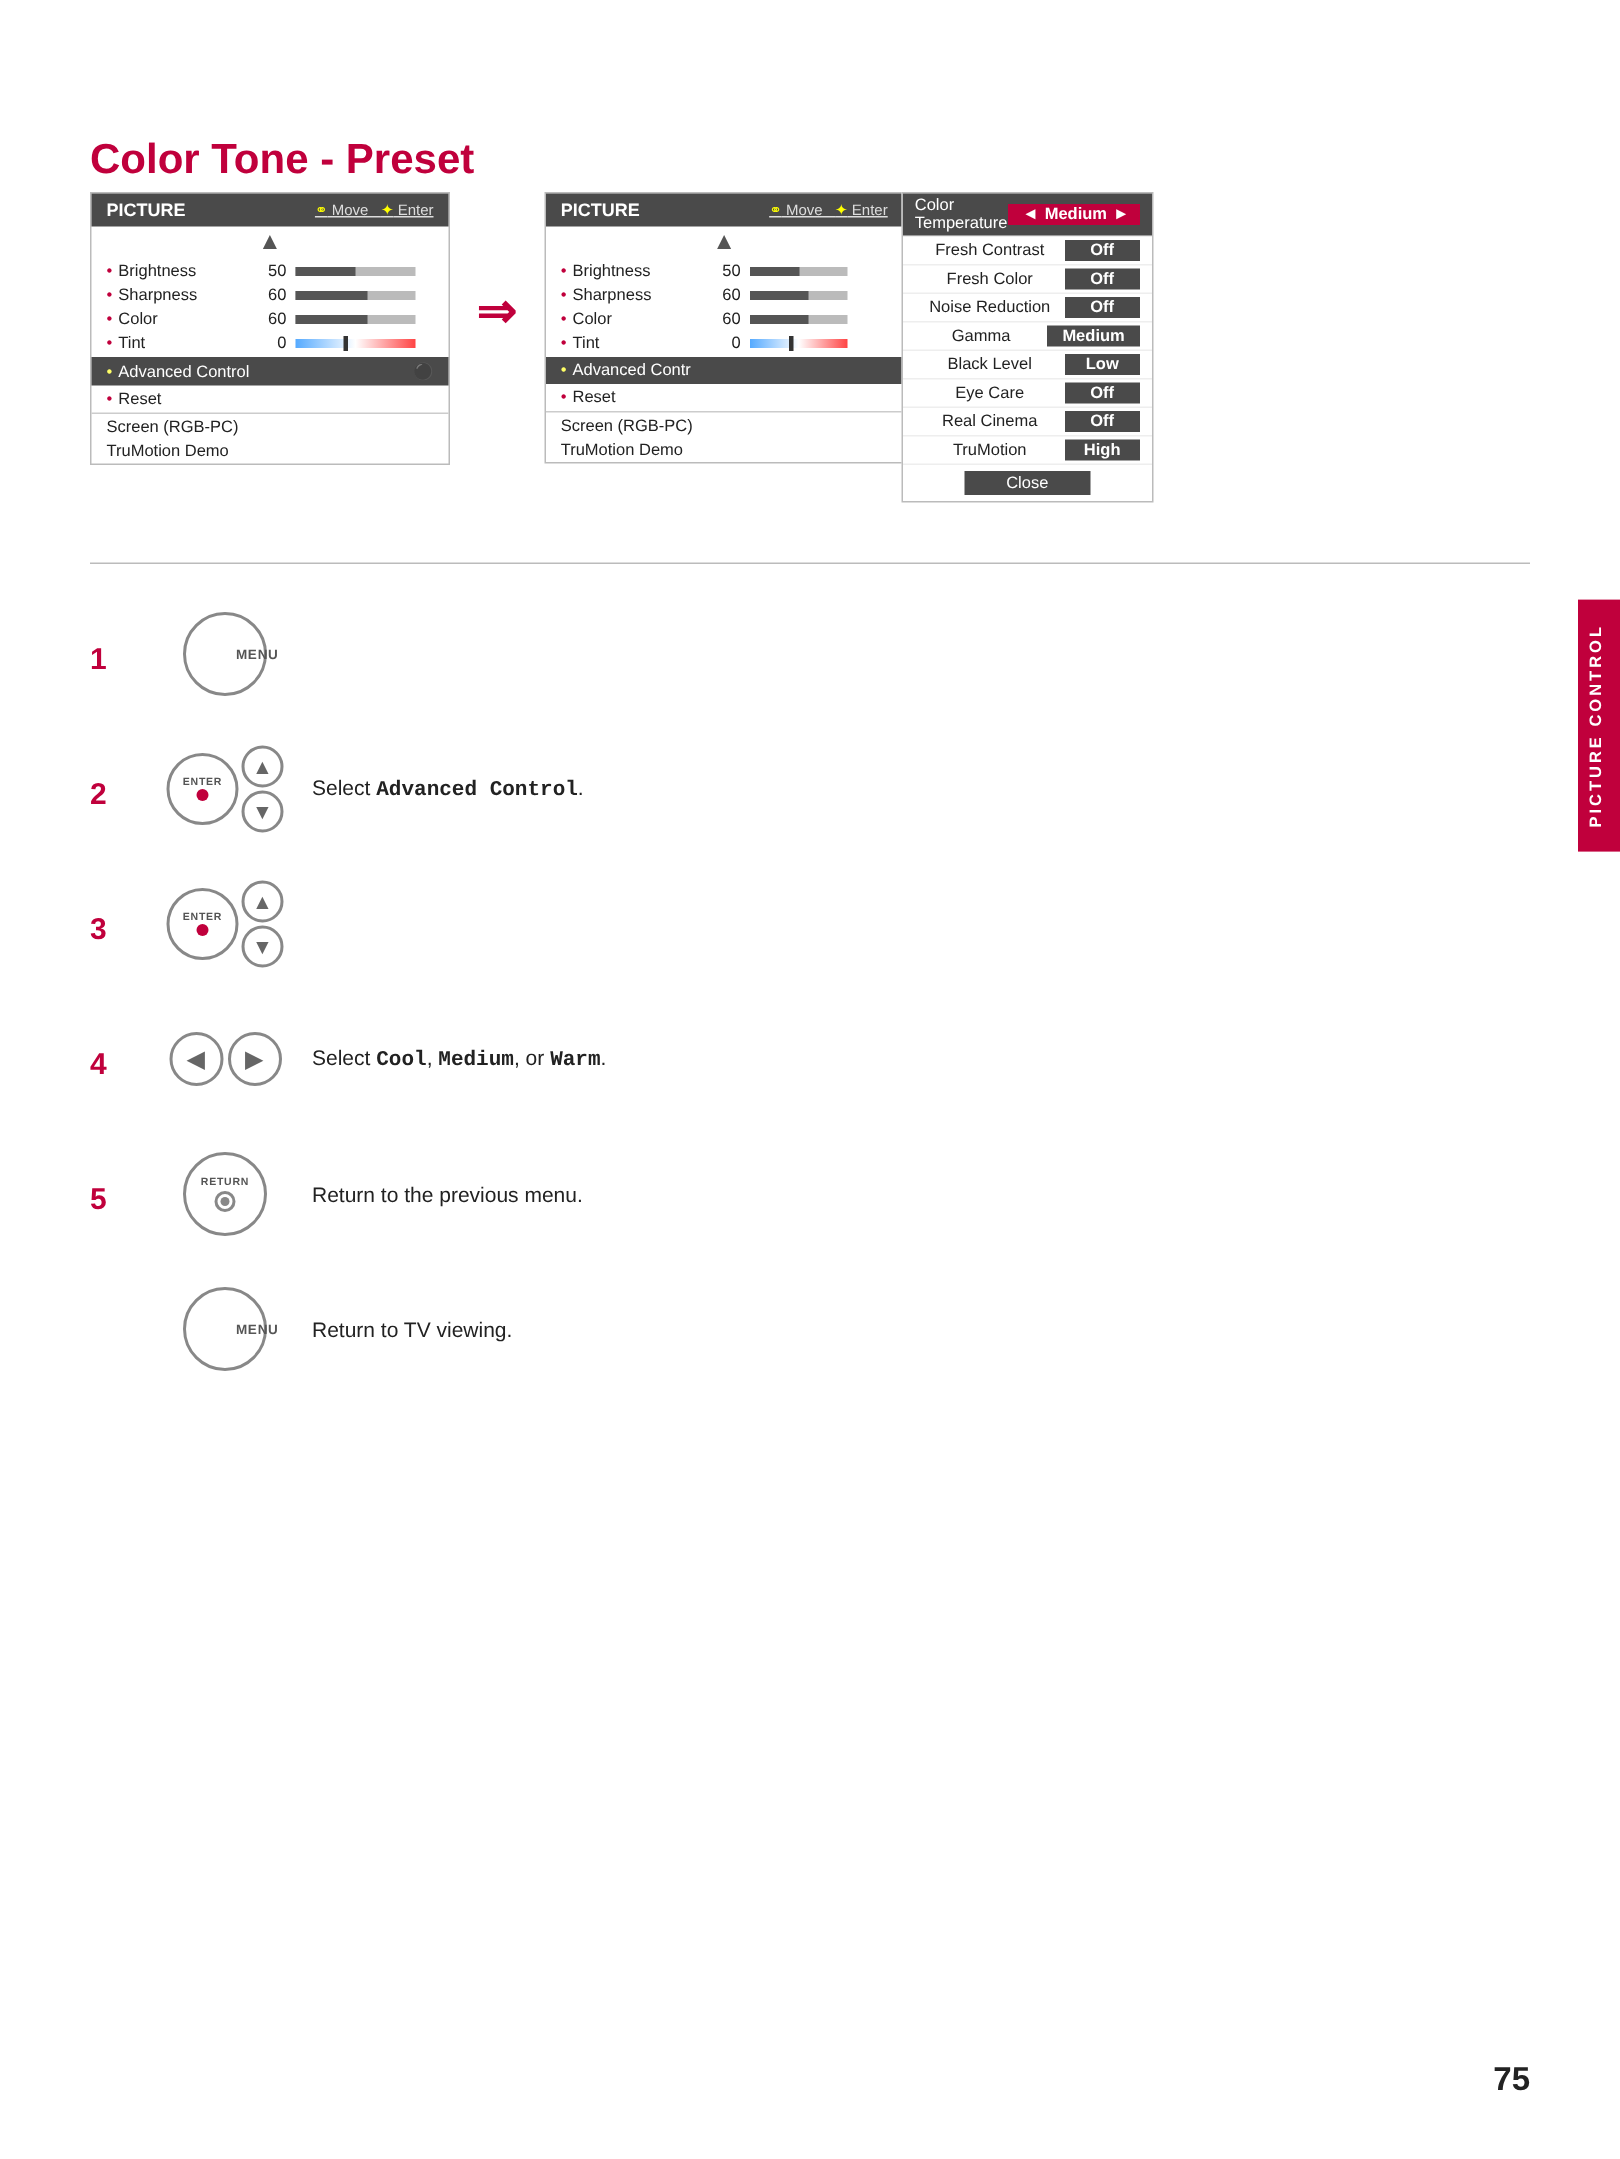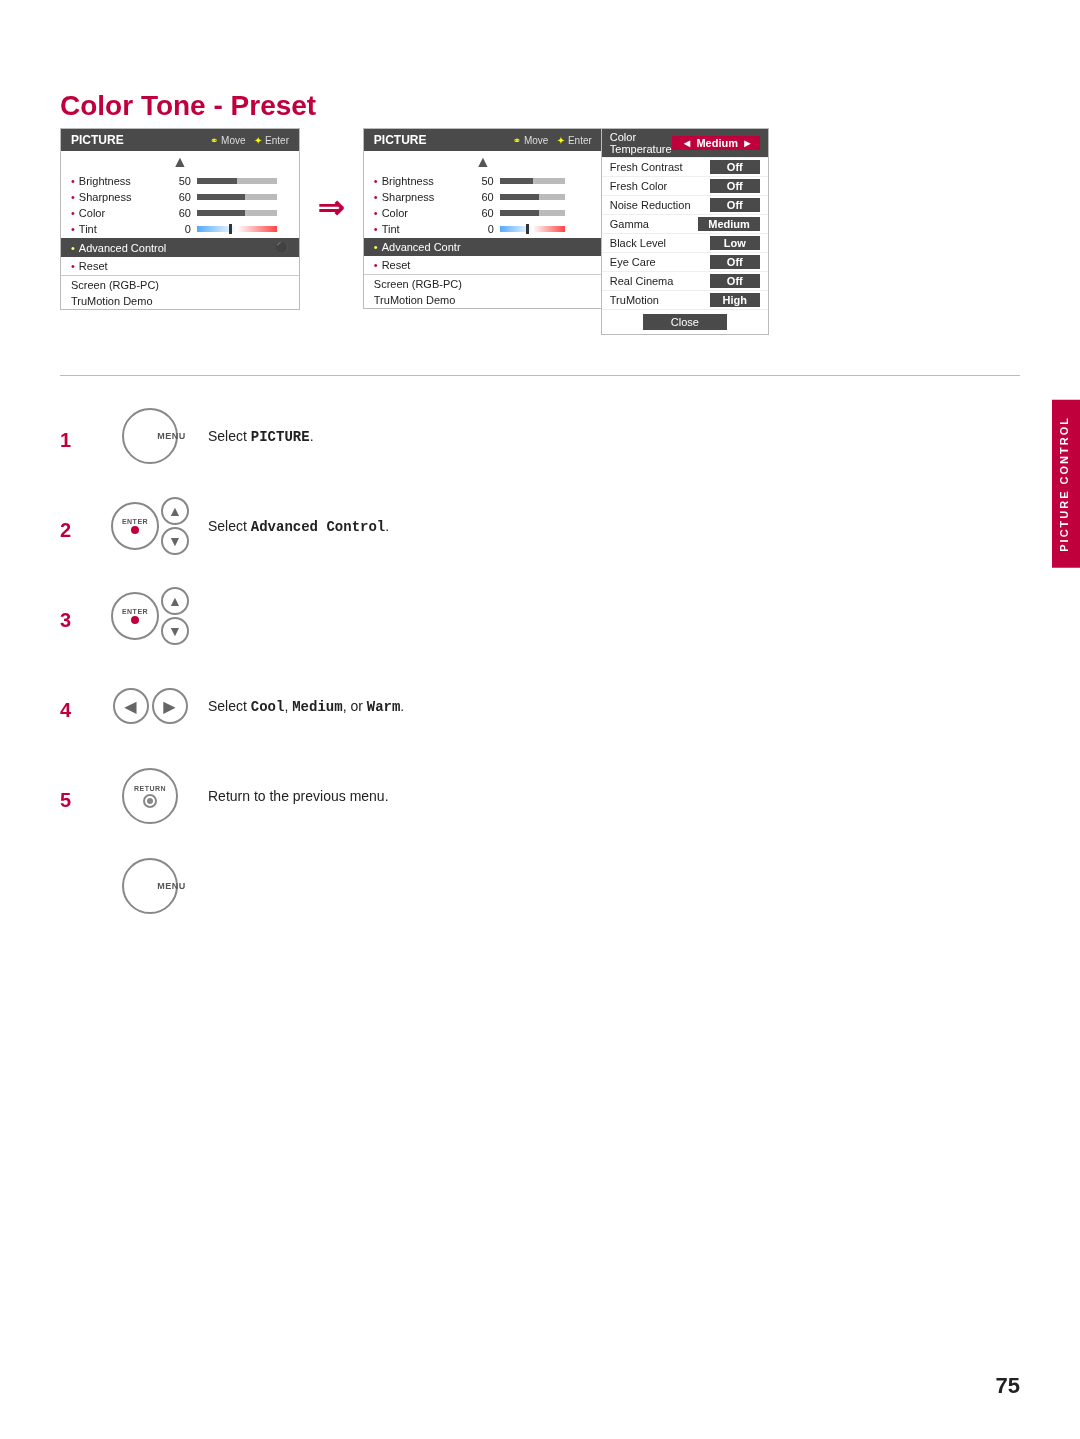--- a/index.html
+++ b/index.html
@@ -90,20 +90,21 @@
       padding: 4px 10px;
       display: flex;
       align-items: center;
       justify-content: space-between;
     }
 
     .picture-menu-header .nav-hint {
       font-size: 10px;
       color: #ddd;
       font-weight: normal;
+      text-decoration: underline;
     }
 
     .menu-arrow-row {
       text-align: center;
       color: #555;
       font-size: 16px;
       padding: 2px 0;
     }
 
     .menu-row {
@@ -217,20 +218,21 @@
       padding: 2px 8px;
       font-size: 11px;
       border-bottom: 1px solid #eee;
     }
 
     .popup-row:last-child { border-bottom: none; }
 
     .popup-row .popup-label {
       flex: 1;
       color: #222;
+      text-align: center;
     }
 
     .popup-row .popup-val {
       background: #4a4a4a;
       color: #fff;
       font-weight: bold;
       padding: 1px 10px;
       font-size: 11px;
       min-width: 50px;
       text-align: center;
@@ -647,23 +649,20 @@
 
     <div class="step-row">
       <div class="step-number-col">
         <span class="step-number">1</span>
       </div>
       <div class="step-icon-col">
         <div class="menu-icon-circle">
           <span class="menu-label-text">MENU</span>
         </div>
       </div>
-      <div class="step-text">
-        Select <strong>PICTURE</strong>.
-      </div>
     </div>
 
     <div class="step-row">
       <div class="step-number-col">
         <span class="step-number">2</span>
       </div>
       <div class="step-icon-col">
         <div style="display:flex; flex-direction:row; align-items:center; gap:2px;">
           <div class="remote-icon" style="width:48px;height:48px;">
             <div class="remote-icon-inner">
@@ -750,19 +749,22 @@
 
     <div class="step-row">
       <div class="step-number-col">
         
       </div>
       <div class="step-icon-col">
         <div class="menu-icon-circle">
           <span class="menu-label-text">MENU</span>
         </div>
       </div>
+      <div class="step-text">
+        Return to TV viewing.
+      </div>
     </div>
 
   </div>
 
   <div class="page-number">75</div>
 
 </div>
 
 </body></html>

